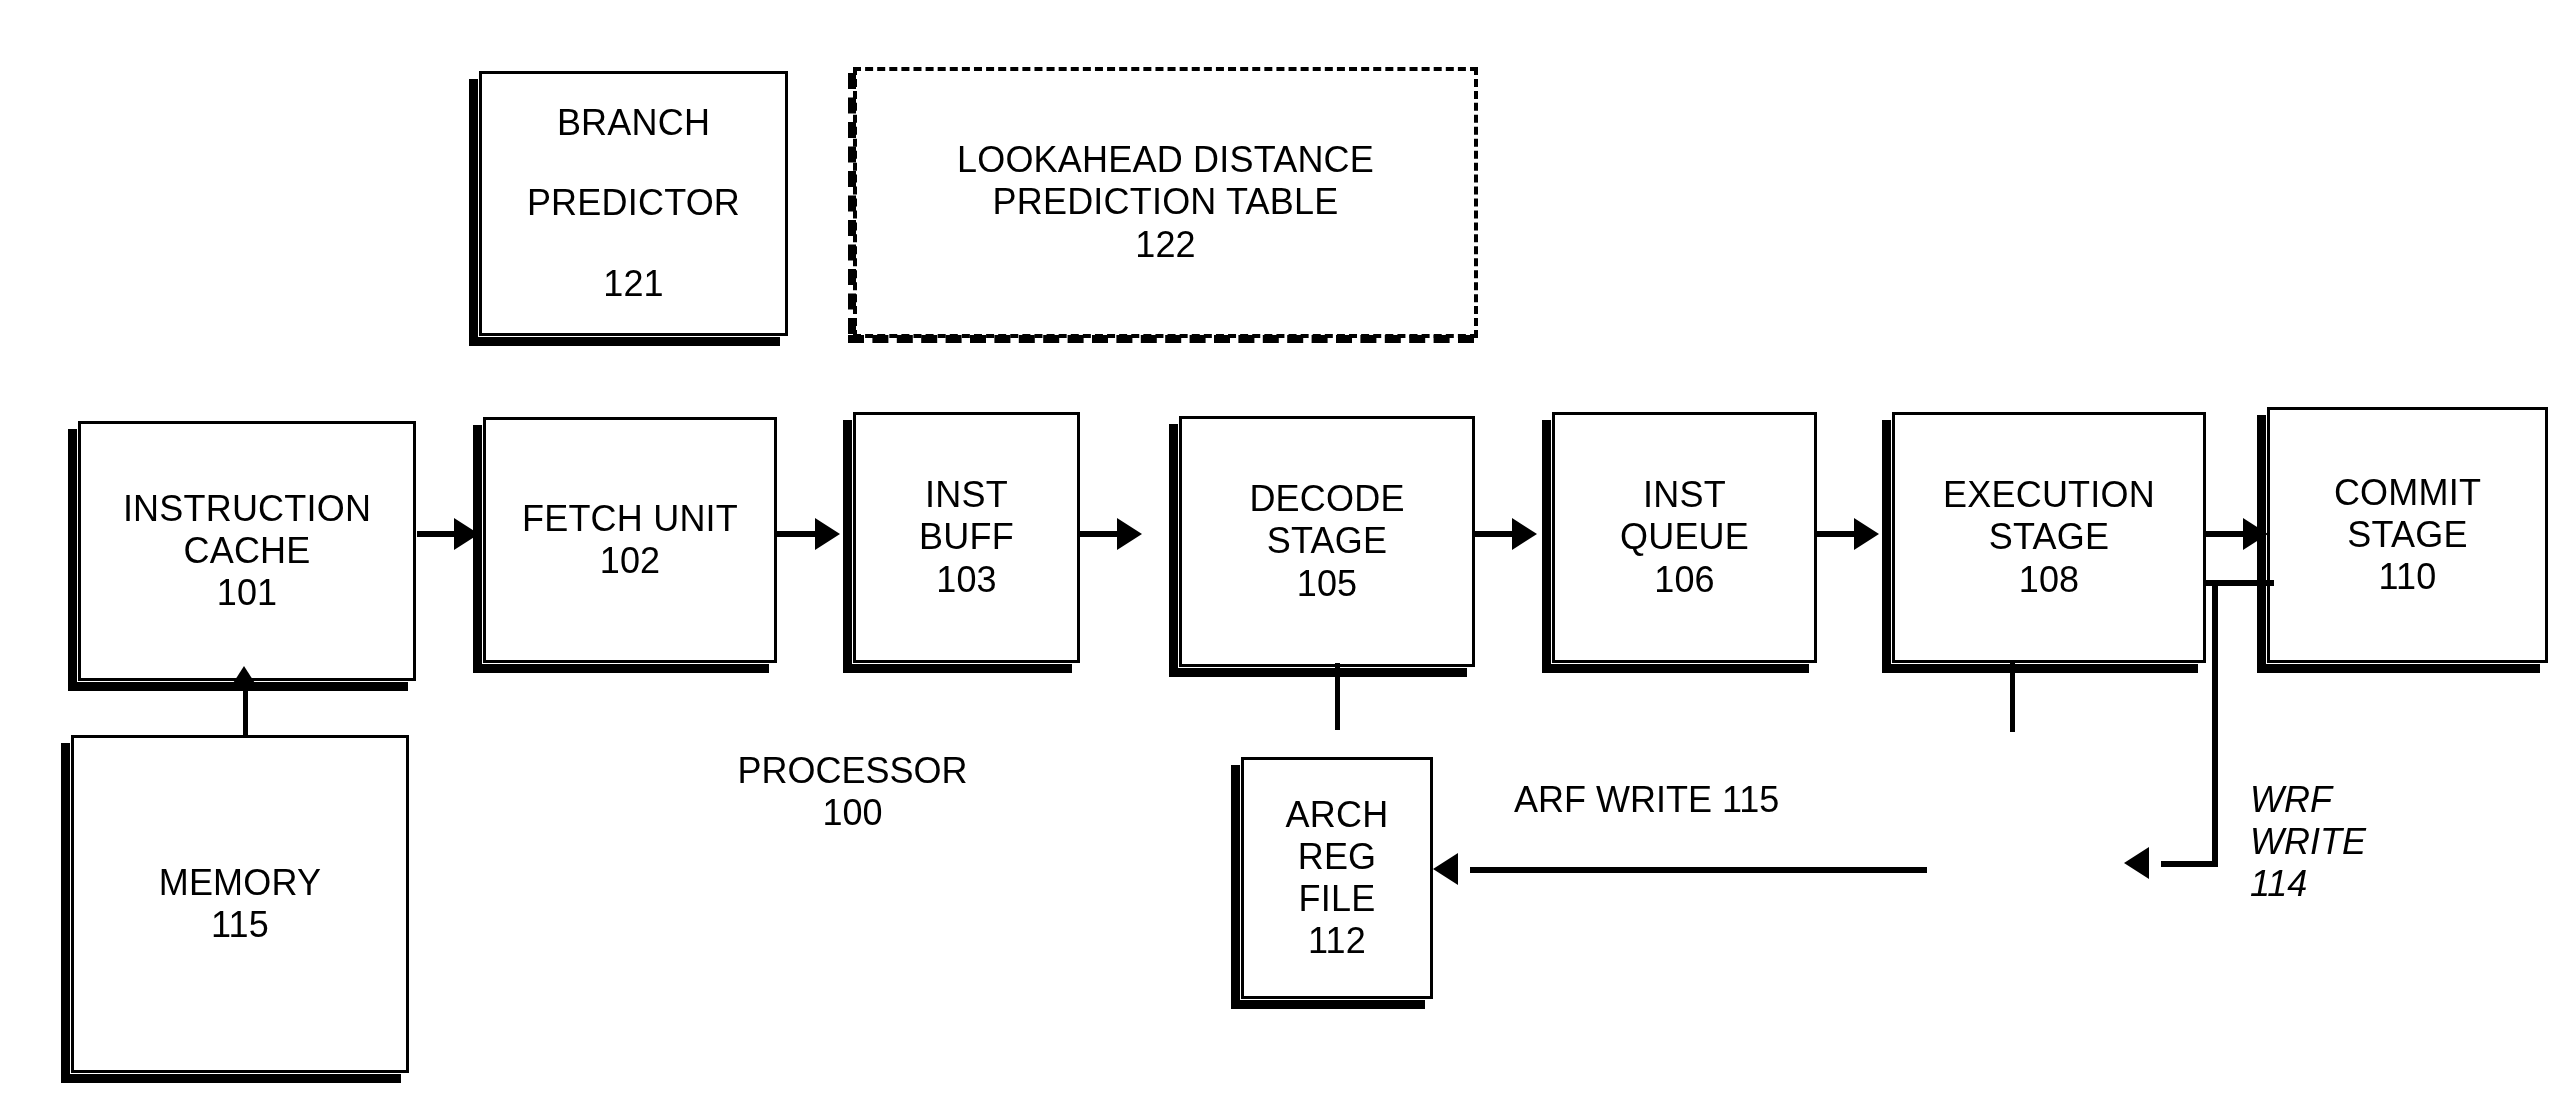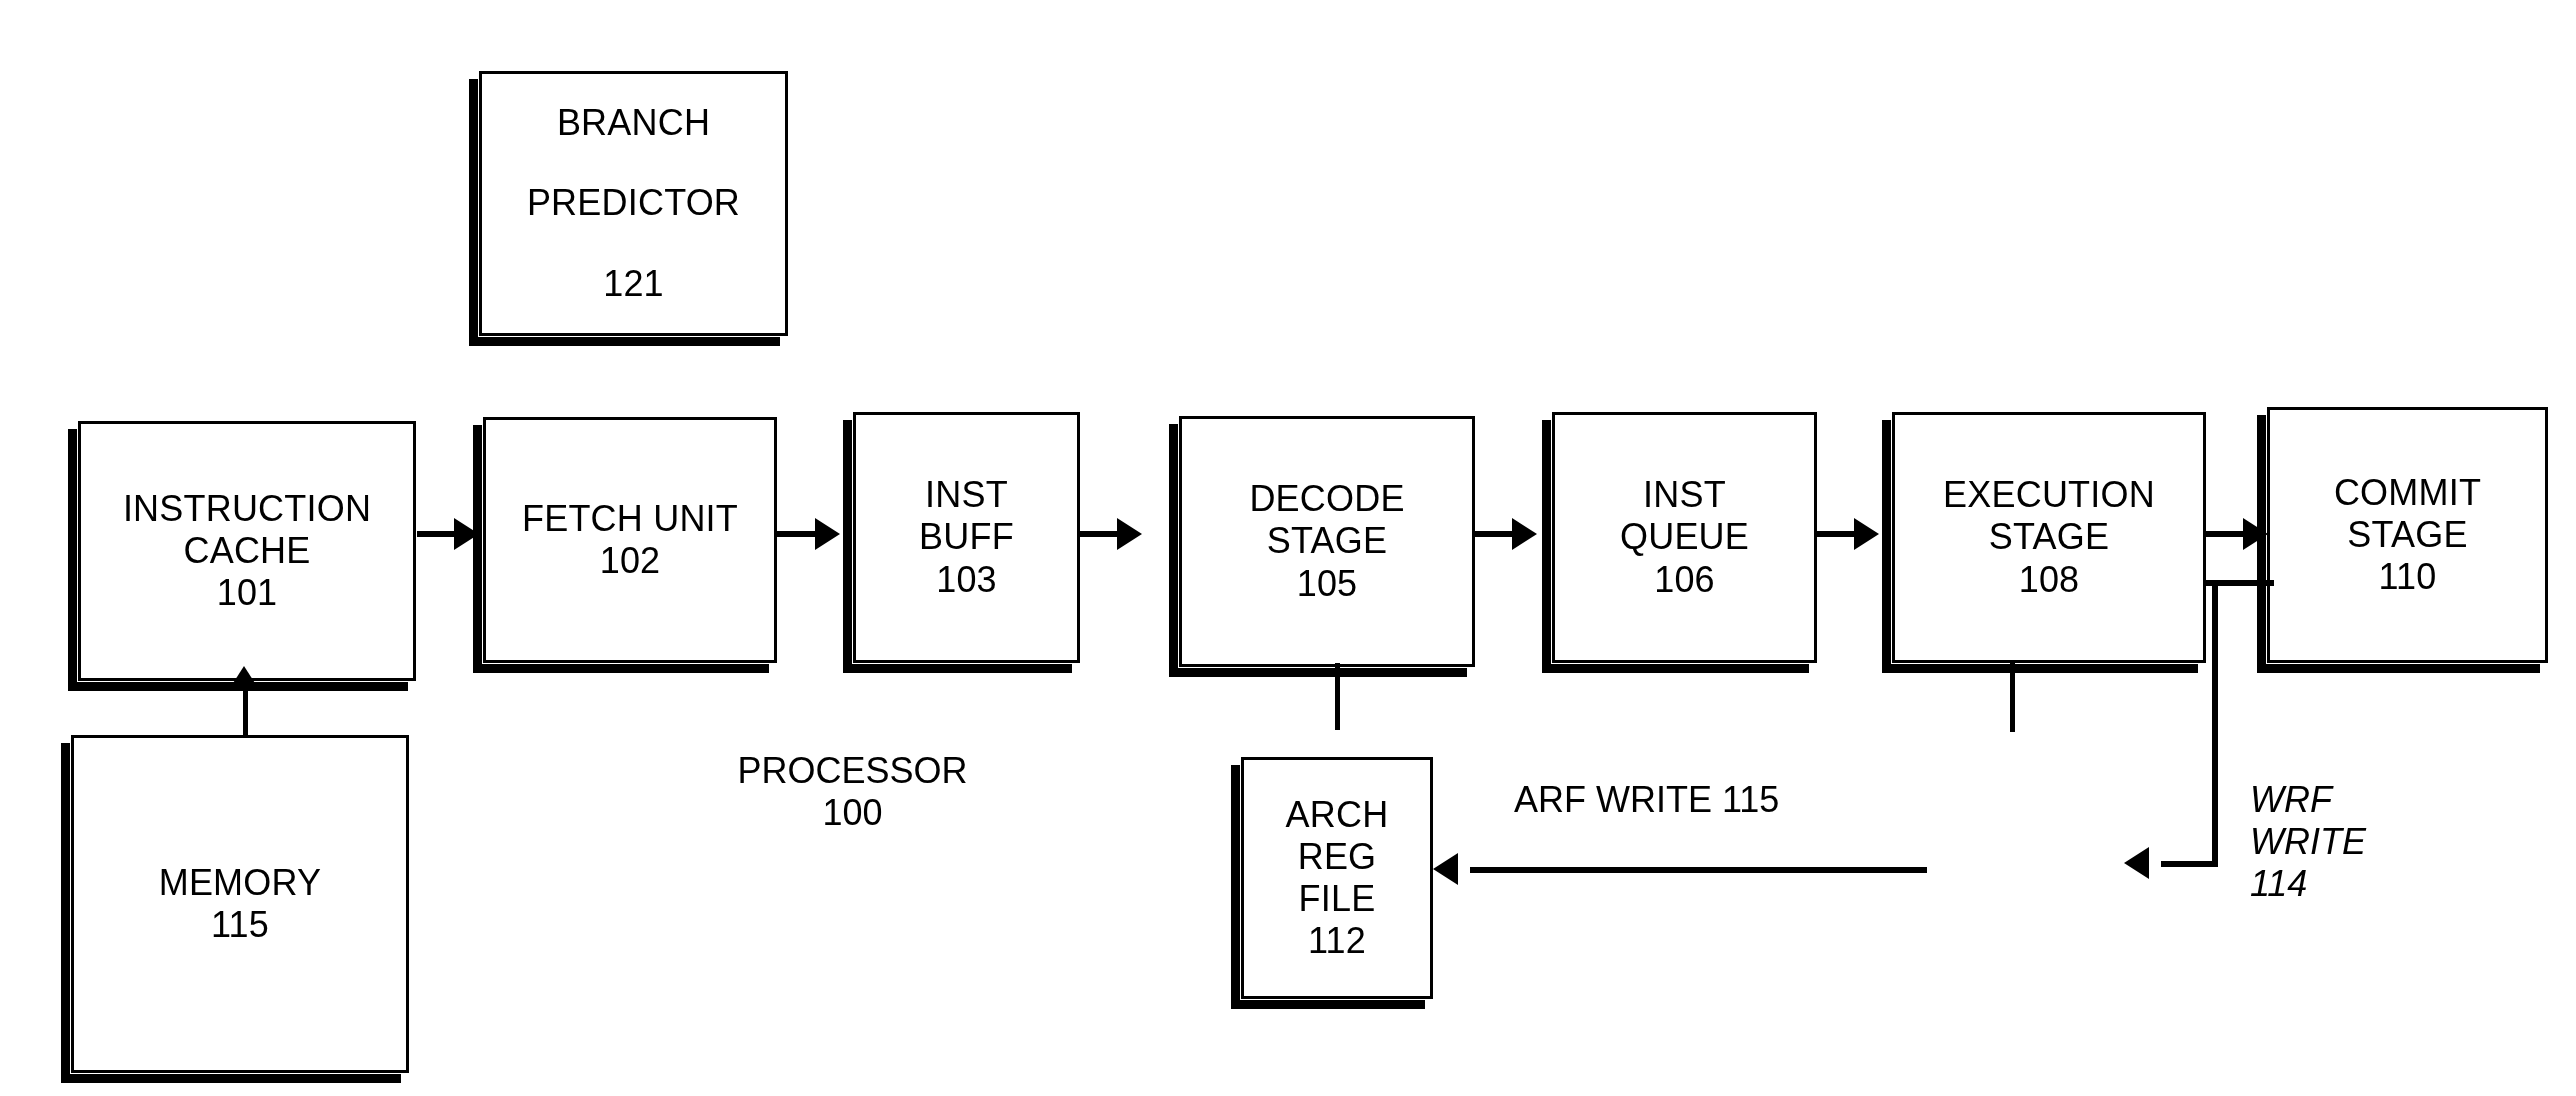--- a/index.html
+++ b/index.html
@@ -118,20 +118,25 @@
 <body>
 
 <div id="root">
 
   <div class="blk" style="left:479px; top:71px; width:309px; height:265px;gap:38px;">
     <span class="ln">BRANCH</span>
     <span class="ln">PREDICTOR</span>
     <span class="ln">121</span>
   </div>
 
+  <div class="blk dashed" style="left:853px; top:67px; width:625px; height:271px;">
+    <span class="ln">LOOKAHEAD DISTANCE</span>
+    <span class="ln">PREDICTION TABLE</span>
+    <span class="ln">122</span>
+  </div>
 
   <div class="blk" style="left:78px; top:421px; width:338px; height:260px;">
     <span class="ln">INSTRUCTION</span>
     <span class="ln">CACHE</span>
     <span class="ln">101</span>
   </div>
 
   <div class="hline" style="left:417px; top:531px; width:51px;"></div>
   <div class="arrow-r" style="left:454px; top:518px;"></div>
 

